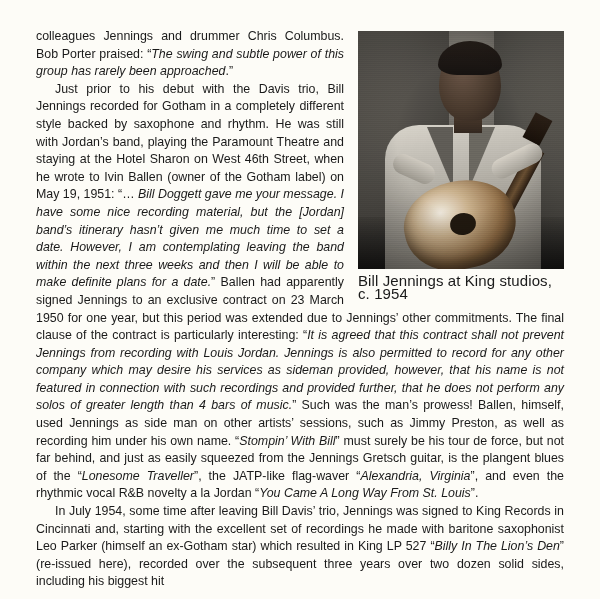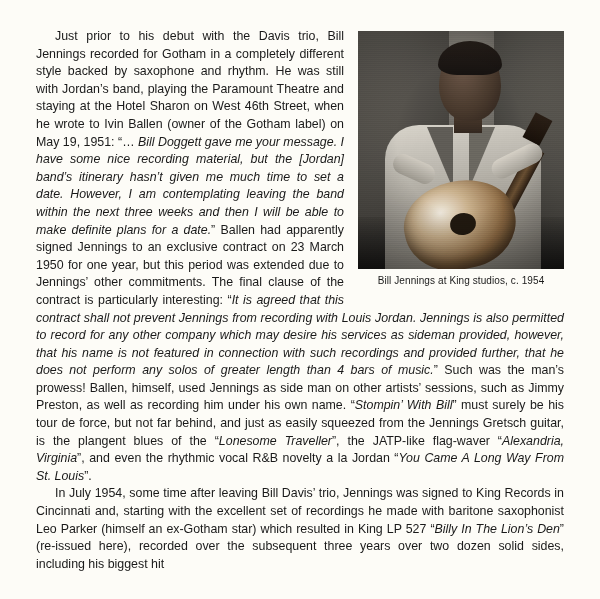--- a/index.html
+++ b/index.html
@@ -38,23 +38,23 @@
   .figure-photo {
     width: 206px;
     height: 238px;
     display: block;
     position: relative;
     overflow: hidden;
     background: #2b2b2b;
     border: 0;
   }
   .figure-caption {
-    font-size: 10px;
+    font-size: 15px;
     line-height: 13px;
-    text-align: center;
+    text-align: left;
     padding-top: 5px;
     color: #1a1a1a;
     letter-spacing: 0.1px;
   }
   p {
     margin: 0;
   }
   p.indent {
     text-indent: 19px;
   }
@@ -192,19 +192,20 @@
         <div class="ph ph-guitar-body"></div>
         <div class="ph ph-guitar-hole"></div>
         <div class="ph ph-arm-l"></div>
         <div class="ph ph-arm-r"></div>
         <div class="ph ph-vig"></div>
         <div class="ph ph-grain"></div>
       </div>
       <figcaption class="figure-caption">Bill Jennings at King studios, c. 1954</figcaption>
     </figure>
 
+    <p><span>colleagues Jennings and drummer Chris Columbus. Bob Porter praised: “</span><em>The swing and subtle power of this group has rarely been approached</em><span>.”</span></p>
 
     <p class="indent"><span>Just prior to his debut with the Davis trio, Bill Jennings recorded for Gotham in a completely different style backed by saxophone and rhythm. He was still with Jordan’s band, playing the Paramount Theatre and staying at the Hotel Sharon on West 46th Street, when he wrote to Ivin Ballen (owner of the Gotham label) on May 19, 1951: “… </span><em>Bill Doggett gave me your message. I have some nice recording material, but the [Jordan] band’s itinerary hasn’t given me much time to set a date. However, I am contemplating leaving the band within the next three weeks and then I will be able to make definite plans for a date.</em><span>” Ballen had apparently signed Jennings to an exclusive contract on 23 March 1950 for one year, but this period was extended due to Jennings’ other commitments. The final clause of the contract is particularly interesting: “</span><em>It is agreed that this contract shall not prevent Jennings from recording with Louis Jordan. Jennings is also permitted to record for any other company which may desire his services as sideman provided, however, that his name is not featured in connection with such recordings and provided further, that he does not perform any solos of greater length than 4 bars of music.</em><span>” Such was the man’s prowess! Ballen, himself, used Jennings as side man on other artists’ sessions, such as Jimmy Preston, as well as recording him under his own name. “</span><em>Stompin’ With Bill</em><span>” must surely be his tour de force, but not far behind, and just as easily squeezed from the Jennings Gretsch guitar, is the plangent blues of the “</span><em>Lonesome Traveller</em><span>”, the JATP-like flag-waver “</span><em>Alexandria, Virginia</em><span>”, and even the rhythmic vocal R&amp;B novelty a la Jordan “</span><em>You Came A Long Way From St. Louis</em><span>”.</span></p>
 
     <p class="indent"><span>In July 1954, some time after leaving Bill Davis’ trio, Jennings was signed to King Records in Cincinnati and, starting with the excellent set of recordings he made with baritone saxophonist Leo Parker (himself an ex-Gotham star) which resulted in King LP 527 “</span><em>Billy In The Lion’s Den</em><span>” (re-issued here), recorded over the subsequent three years over two dozen solid sides, including his biggest hit</span></p>
 
   </div>
 </div>
 
 </body></html>

